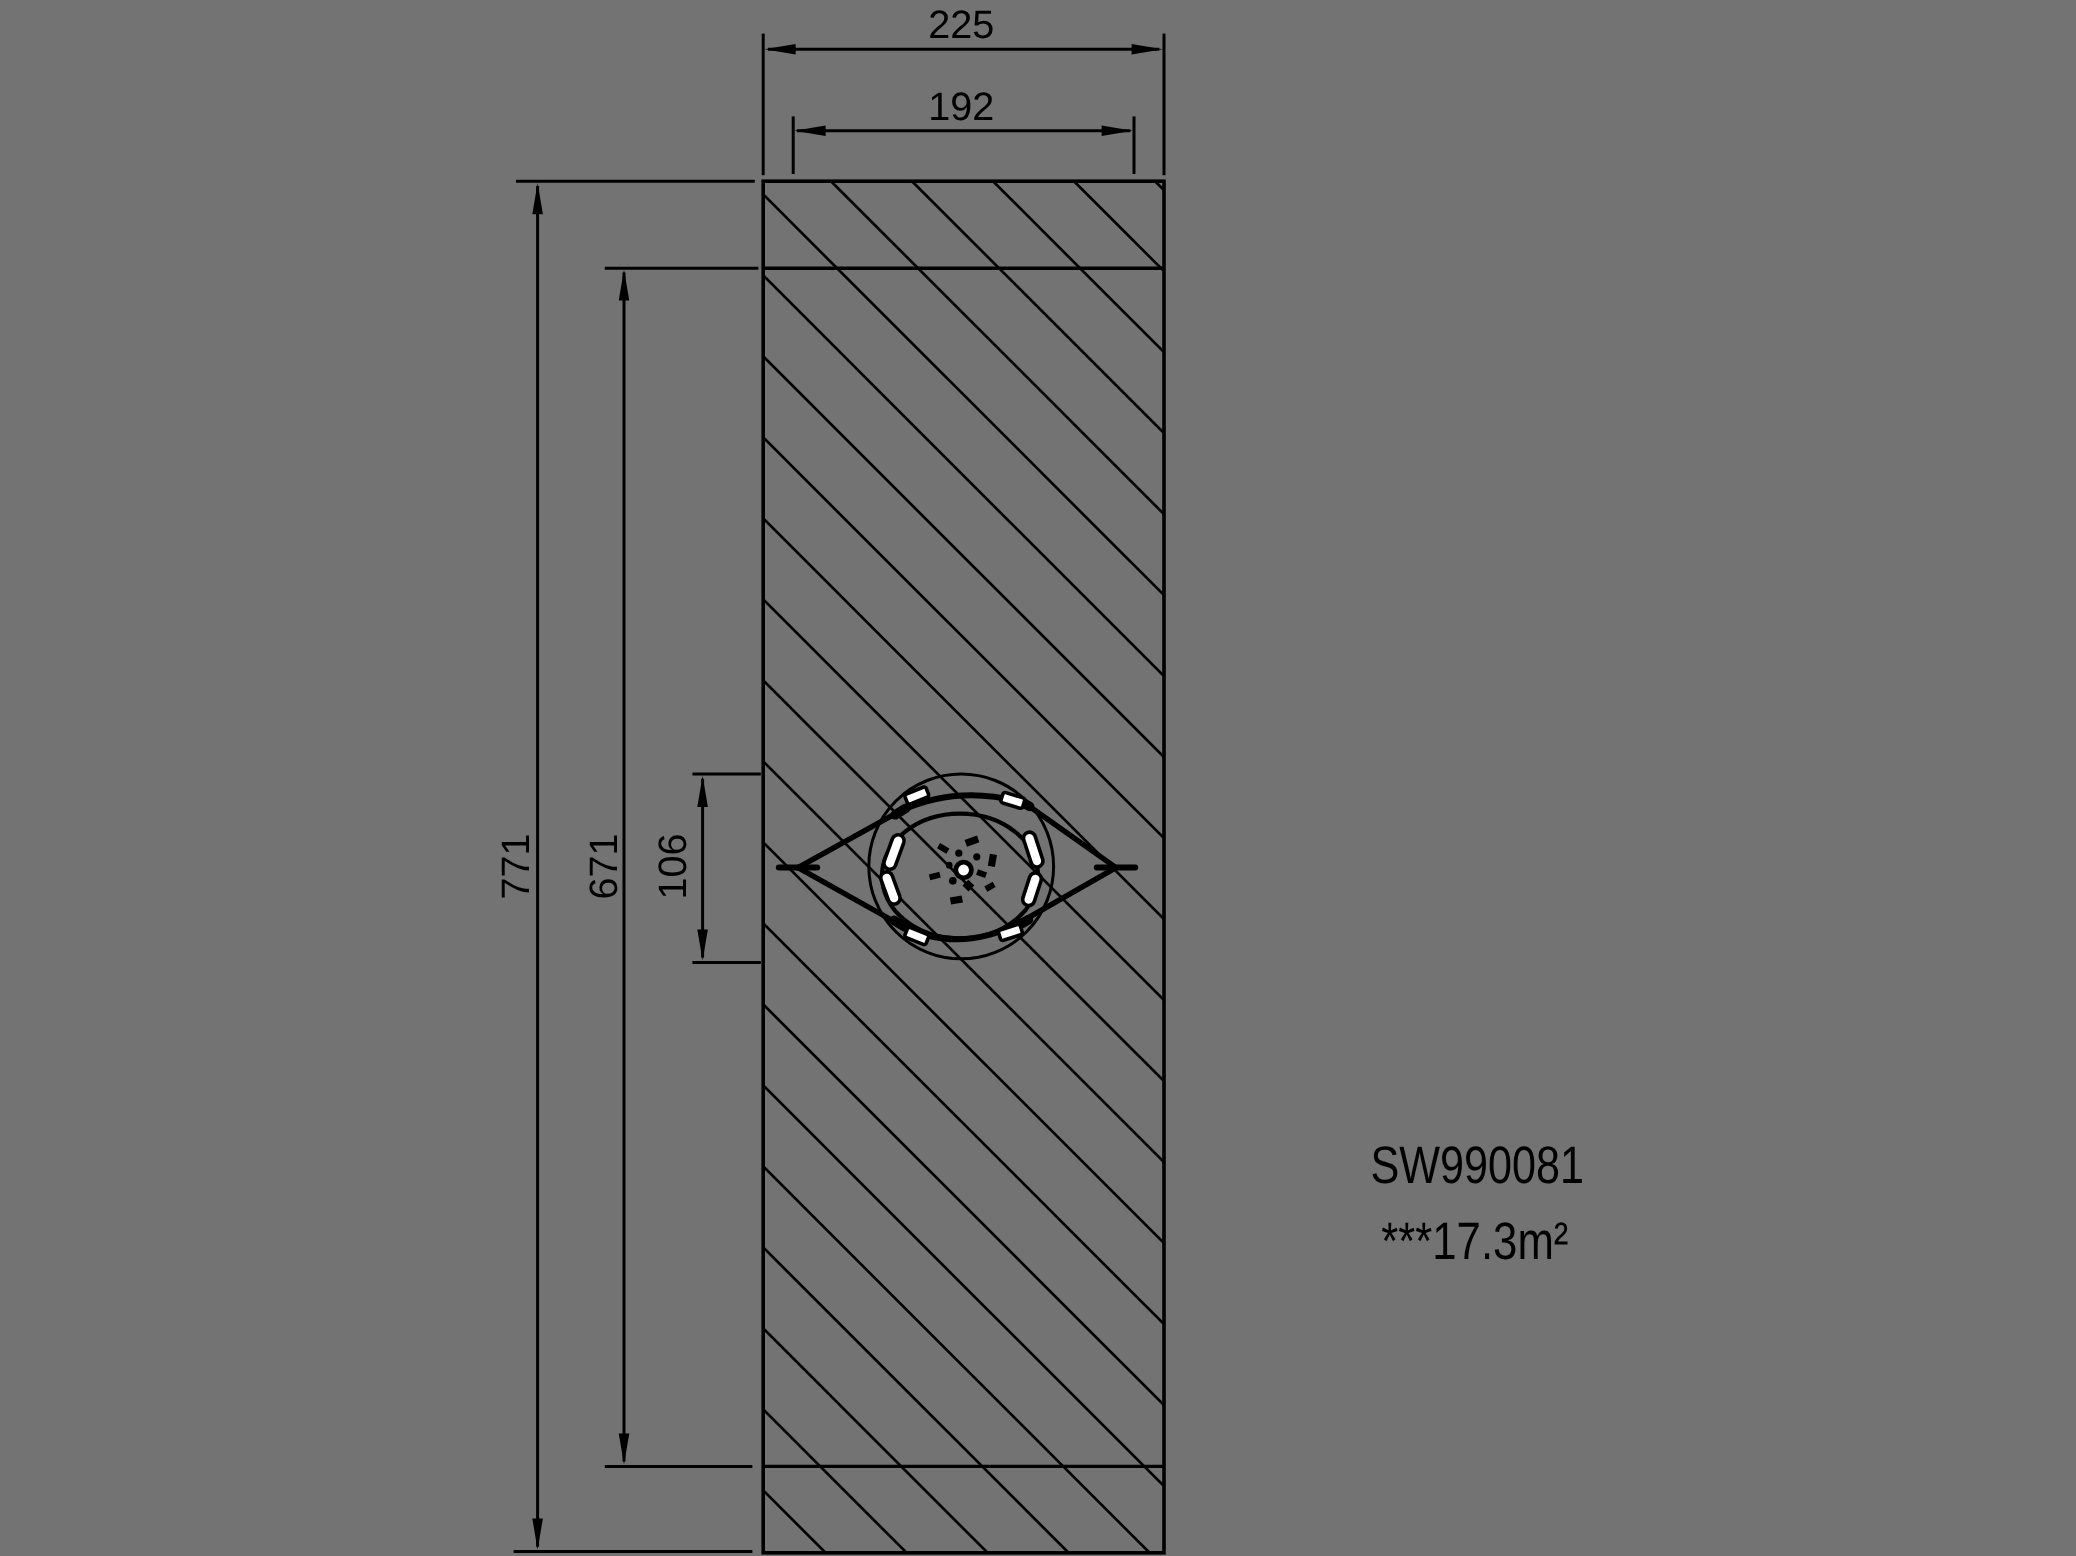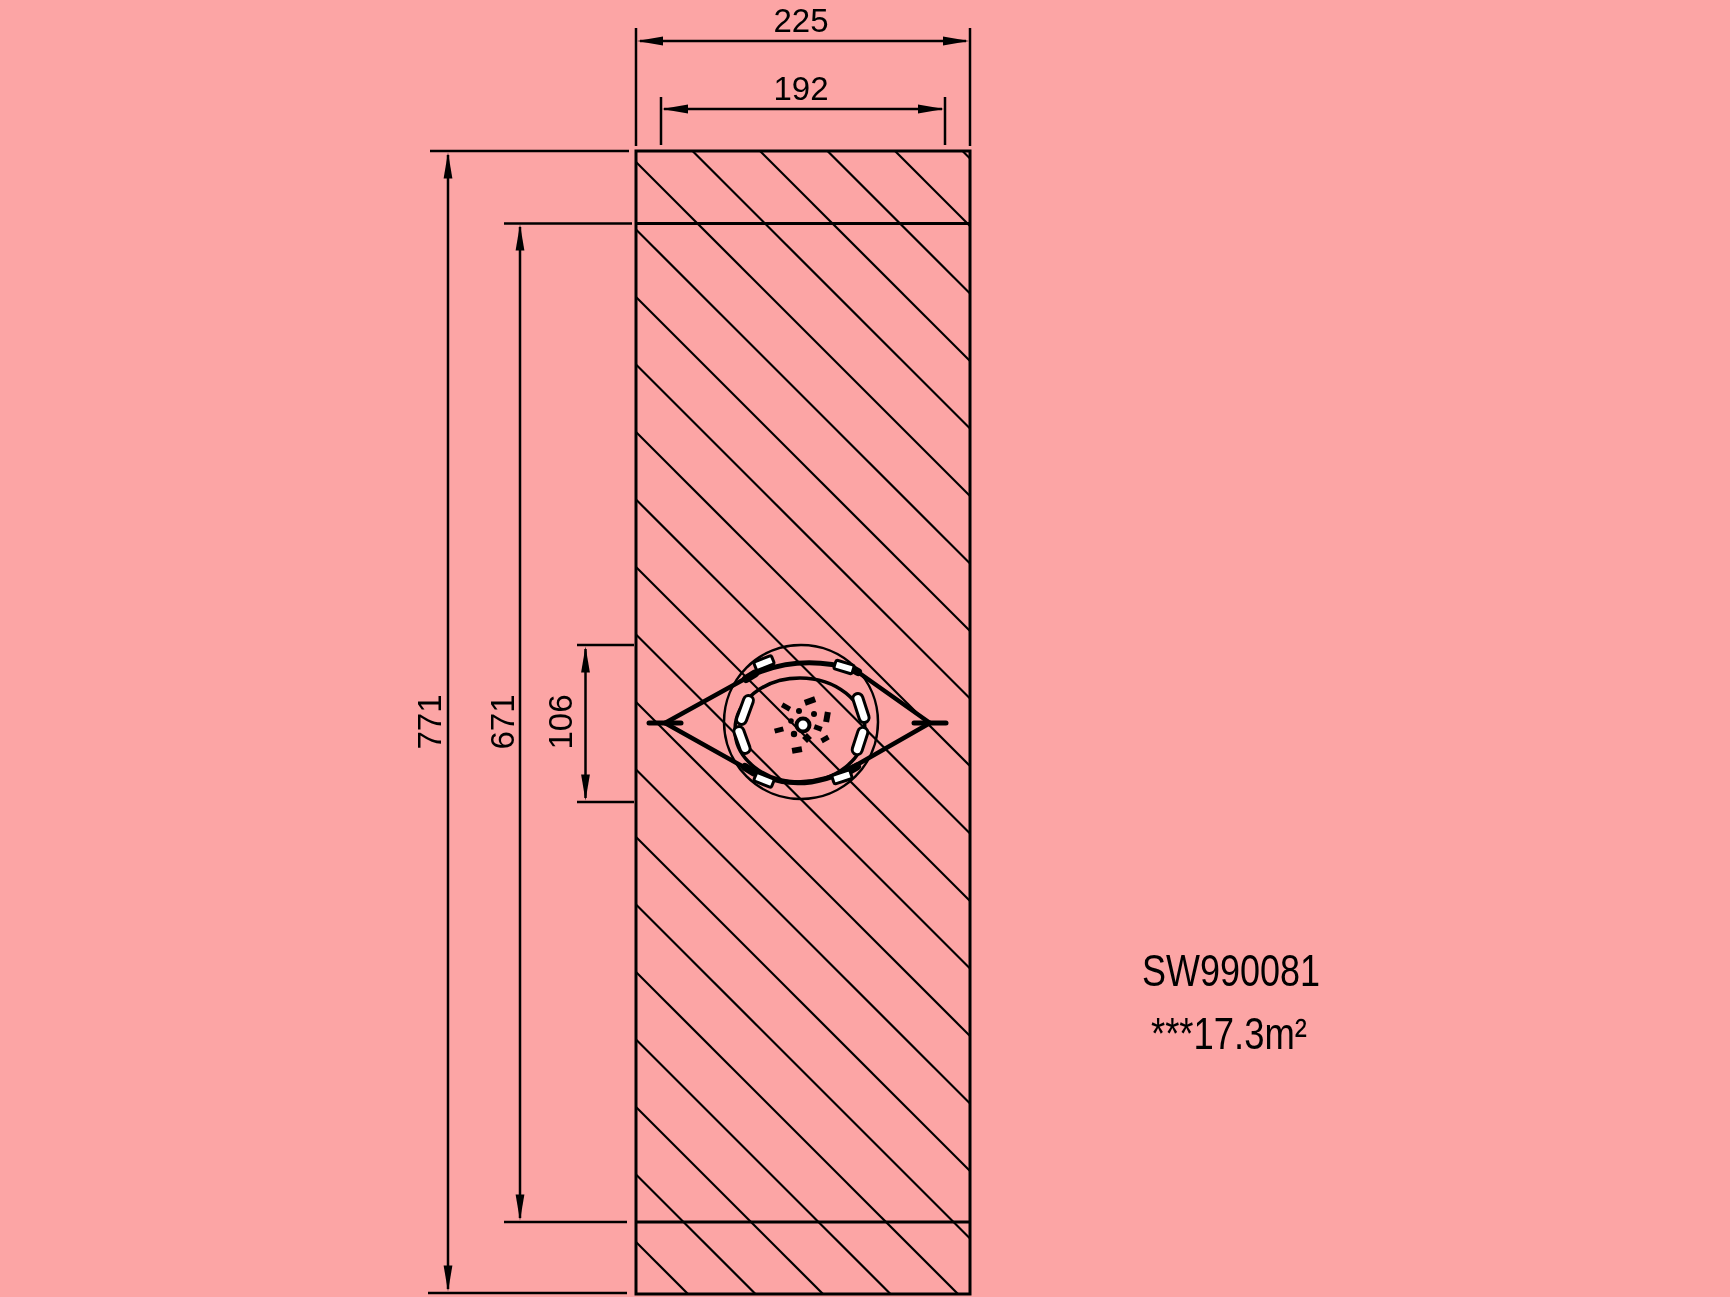--- a/index.html
+++ b/index.html
@@ -1,16 +1,16 @@
 <!DOCTYPE html>
 <html><head>
 <meta charset="utf-8">
 <style>
   html, body { margin: 0; padding: 0; background: #ffffff; }
-  .canvas-wrap { width: 1730px; height: 1297px; background: #fca5a5; position: relative; }
+  .canvas-wrap { width: 1730px; height: 1297px; background: #737373; position: relative; }
   svg { display: block; }
   .dim-text {
     font-family: "Liberation Sans", sans-serif;
     font-size: 33px;
     fill: #000000;
   }
   .label-text {
     font-family: "Liberation Sans", sans-serif;
     font-size: 44px;
     fill: #000000;

